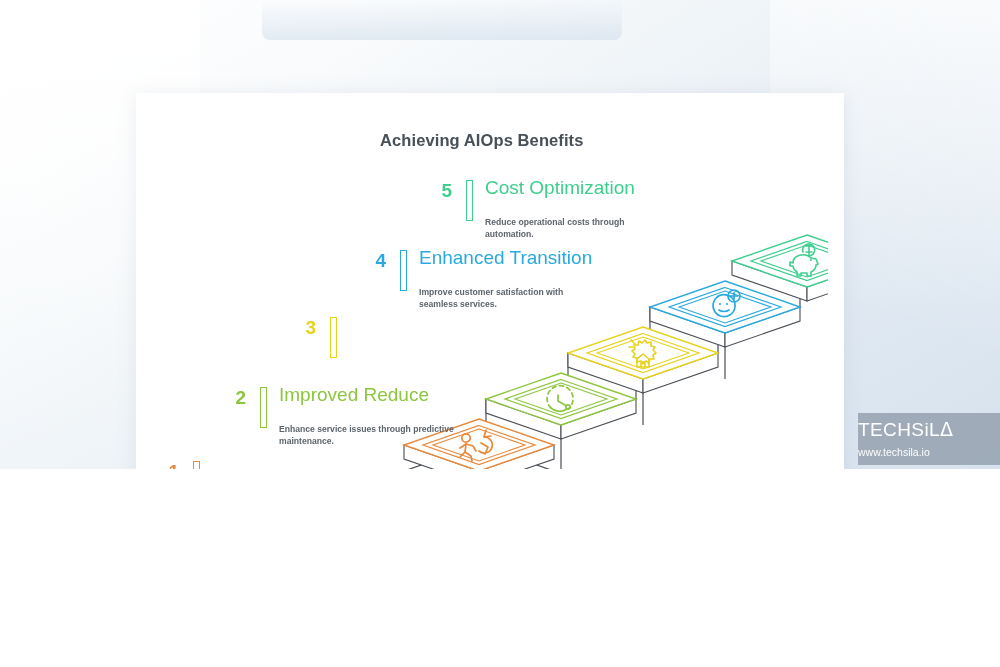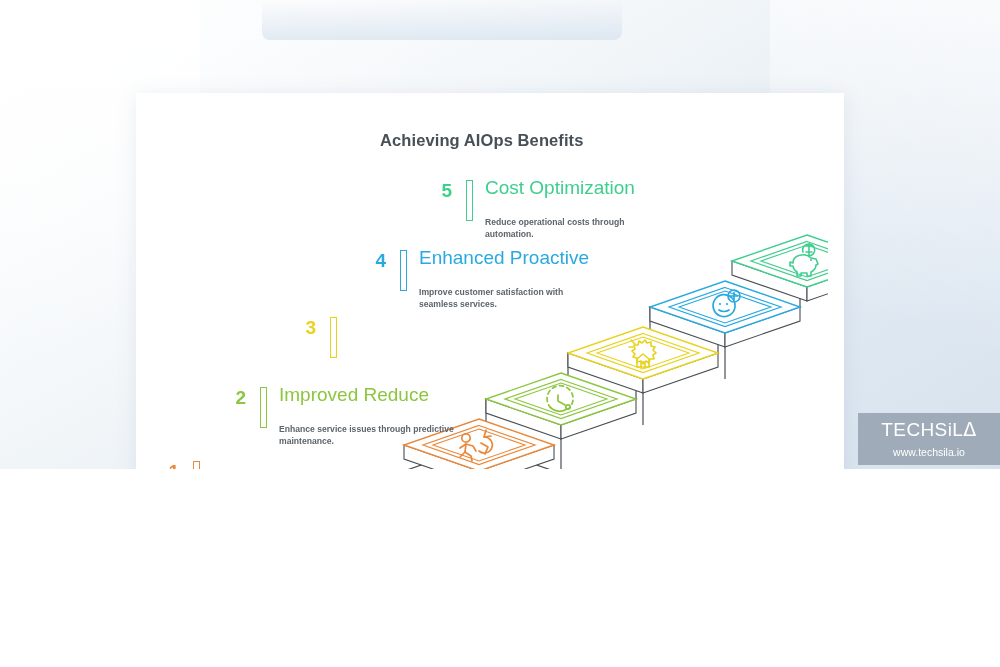--- a/index.html
+++ b/index.html
@@ -151,21 +151,21 @@
   
   .watermark {
     position: absolute;
     right: 0px;
     bottom: 4px;
     width: 142px;
     height: 52px;
     background: rgba(150,163,176,0.88);
     display: flex;
     flex-direction: column;
-    align-items: center;
+    align-items: flex-start;
     justify-content: center;
   }
   .wm-name {
     font-size: 19px;
     letter-spacing: 0.4px;
     color: #ffffff;
     font-weight: normal;
     line-height: 20px;
   }
   .wm-name .tri { font-family: "DejaVu Sans", sans-serif; }
@@ -293,21 +293,21 @@
       <div class="step-copy">
         <div class="step-title" style="color:#3ecf8e">Cost Optimization</div>
         <div class="step-desc">Reduce operational costs through automation.</div>
       </div>
     </div>
 
     <div class="step-text t4">
       <div class="step-num" style="color:#29a9e0">4</div>
       <div class="accent-bar" style="color:#29a9e0"></div>
       <div class="step-copy">
-        <div class="step-title" style="color:#29a9e0">Enhanced Proactive</div>
+        <div class="step-title" style="color:#29a9e0">Enhanced Transition</div>
         <div class="step-desc">Improve customer satisfaction with seamless services.</div>
       </div>
     </div>
 
     <div class="step-text t3">
       <div class="step-num" style="color:#e8d21c">3</div>
       <div class="accent-bar" style="color:#e8d21c"></div>
     </div>
 
     <div class="step-text t2">

